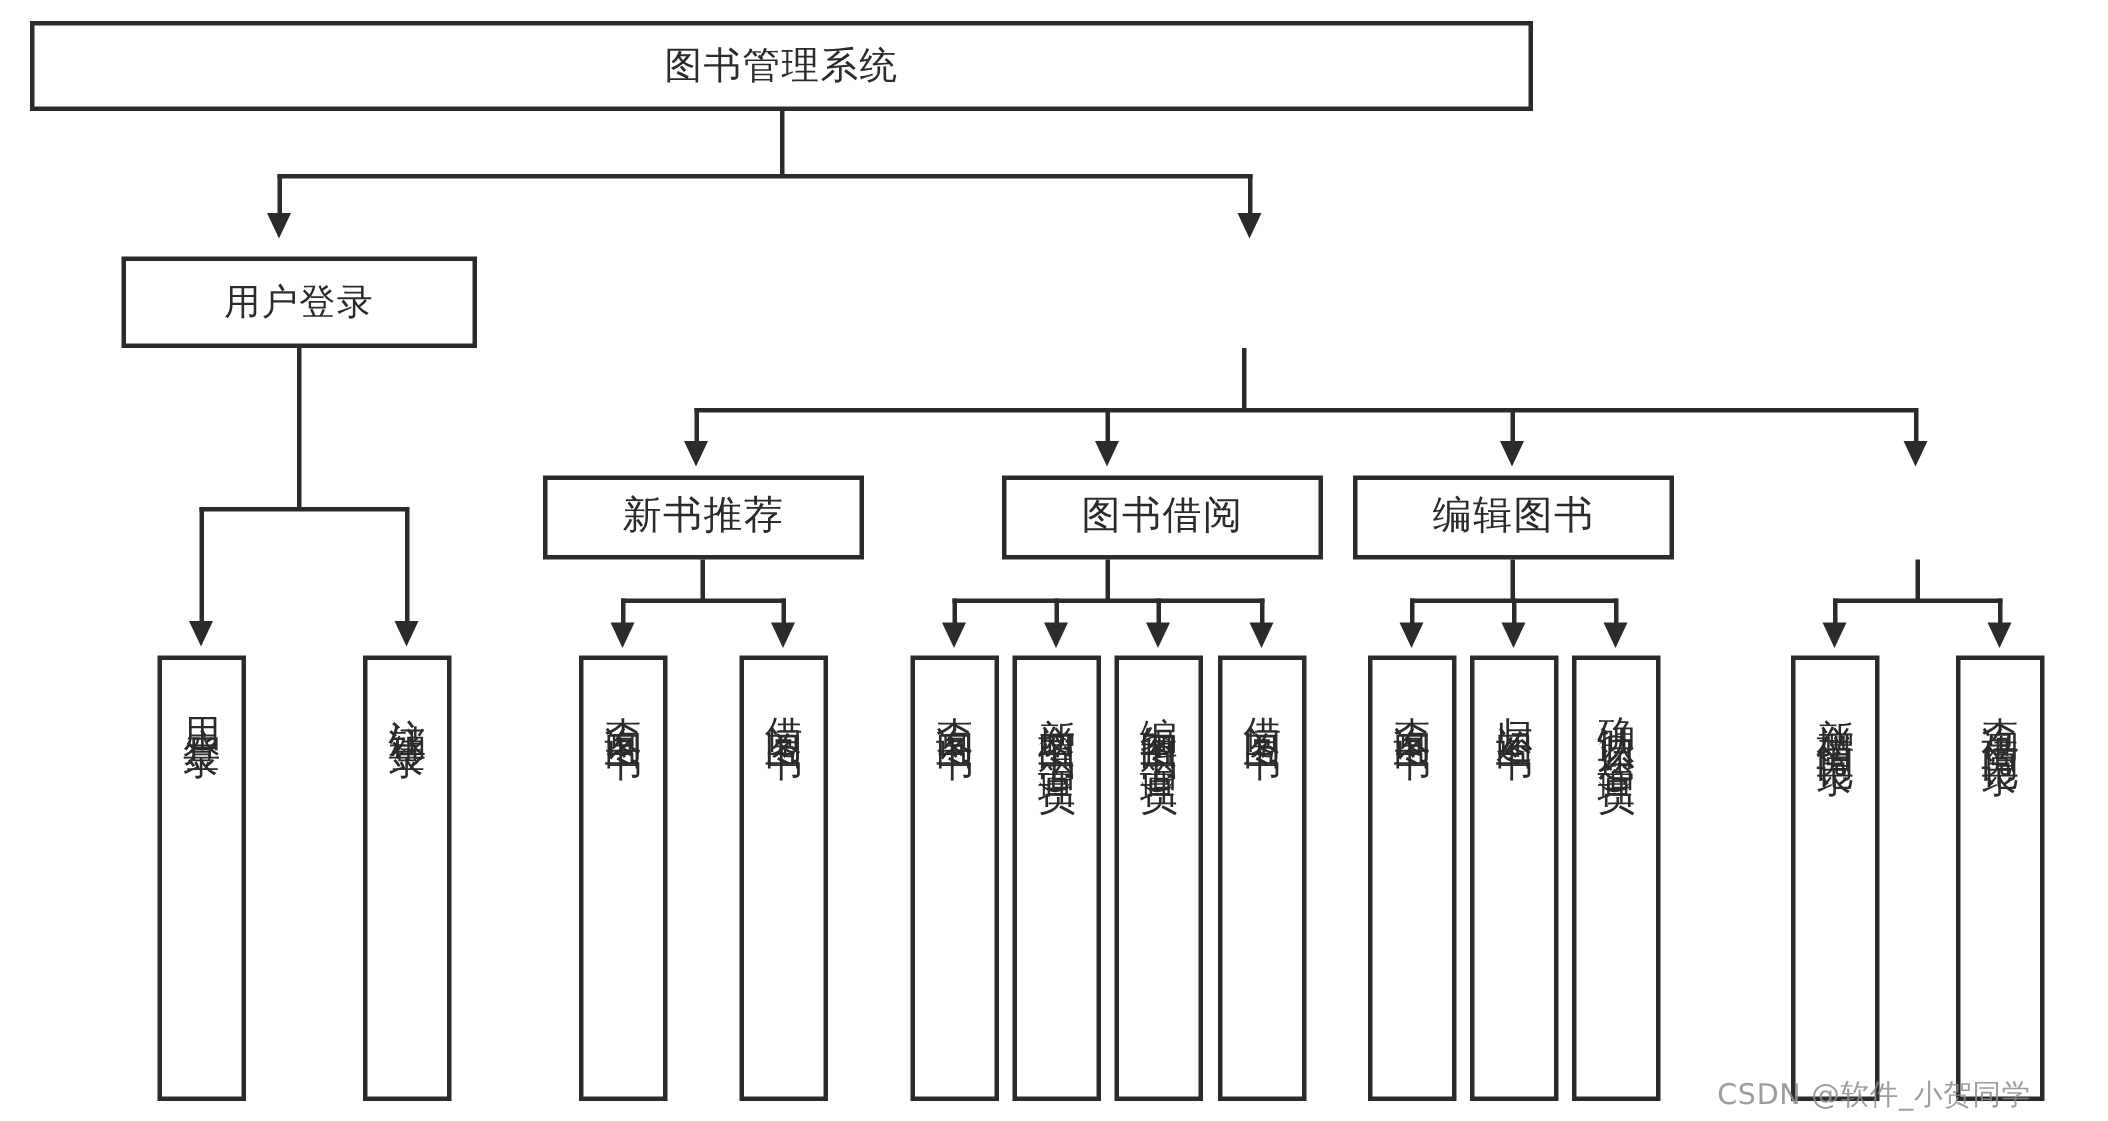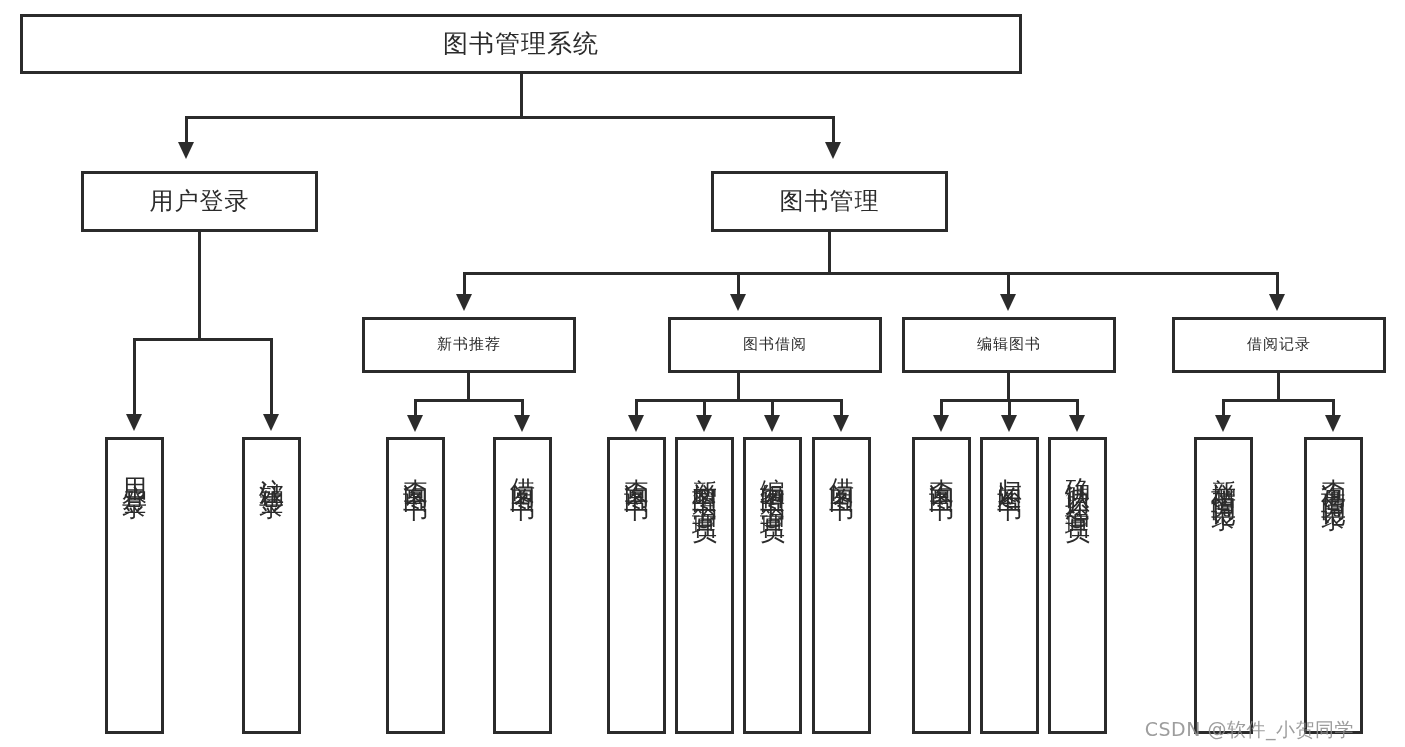--- a/index.html
+++ b/index.html
@@ -37,21 +37,21 @@
   }
   .node .label{
     color:#2b2b2b;
     line-height:1.05;
     white-space:nowrap;
     letter-spacing:1px;
   }
 
   .node.root .label{font-size:25px;}
   .node.level2 .label{font-size:24px;}
-  .node.level3 .label{font-size:15px;}
+  .node.level3 .label{font-size:26px;}
 
   
   .node.leaf{
     align-items:flex-start;
     justify-content:center;
     padding-top:18px;
   }
   .node.leaf .label{
     writing-mode:vertical-rl;
     text-orientation:upright;
@@ -88,23 +88,20 @@
   <div class="line vline" style="left:185px;top:116px;width:3px;height:28px;"></div>
   <div class="arrow" style="left:178px;top:142px;"></div>
 
   <div class="line vline" style="left:832px;top:116px;width:3px;height:28px;"></div>
   <div class="arrow" style="left:825px;top:142px;"></div>
 
   <div class="node level2" style="left:81px;top:171px;width:237px;height:61px;">
     <span class="label">用户登录</span>
   </div>
 
-  <div class="node level2" style="left:711px;top:171px;width:237px;height:61px;">
-    <span class="label">图书管理</span>
-  </div>
 
   <div class="line vline" style="left:198px;top:232px;width:3px;height:108px;"></div>
   <div class="line hline" style="left:133px;top:338px;width:137px;height:3px;"></div>
   <div class="line vline" style="left:133px;top:338px;width:3px;height:78px;"></div>
   <div class="arrow" style="left:126px;top:414px;"></div>
   <div class="line vline" style="left:270px;top:338px;width:3px;height:78px;"></div>
   <div class="arrow" style="left:263px;top:414px;"></div>
 
   <div class="line vline" style="left:828px;top:232px;width:3px;height:42px;"></div>
   <div class="line hline" style="left:463px;top:272px;width:815px;height:3px;"></div>
@@ -126,23 +123,20 @@
   </div>
 
   <div class="node level3" style="left:668px;top:317px;width:214px;height:56px;">
     <span class="label">图书借阅</span>
   </div>
 
   <div class="node level3" style="left:902px;top:317px;width:214px;height:56px;">
     <span class="label">编辑图书</span>
   </div>
 
-  <div class="node level3" style="left:1172px;top:317px;width:214px;height:56px;">
-    <span class="label">借阅记录</span>
-  </div>
 
   <div class="line vline" style="left:467px;top:373px;width:3px;height:28px;"></div>
   <div class="line hline" style="left:414px;top:399px;width:110px;height:3px;"></div>
   <div class="line vline" style="left:414px;top:399px;width:3px;height:18px;"></div>
   <div class="arrow" style="left:407px;top:415px;"></div>
   <div class="line vline" style="left:521px;top:399px;width:3px;height:18px;"></div>
   <div class="arrow" style="left:514px;top:415px;"></div>
 
   <div class="line vline" style="left:737px;top:373px;width:3px;height:28px;"></div>
   <div class="line hline" style="left:635px;top:399px;width:208px;height:3px;"></div>

